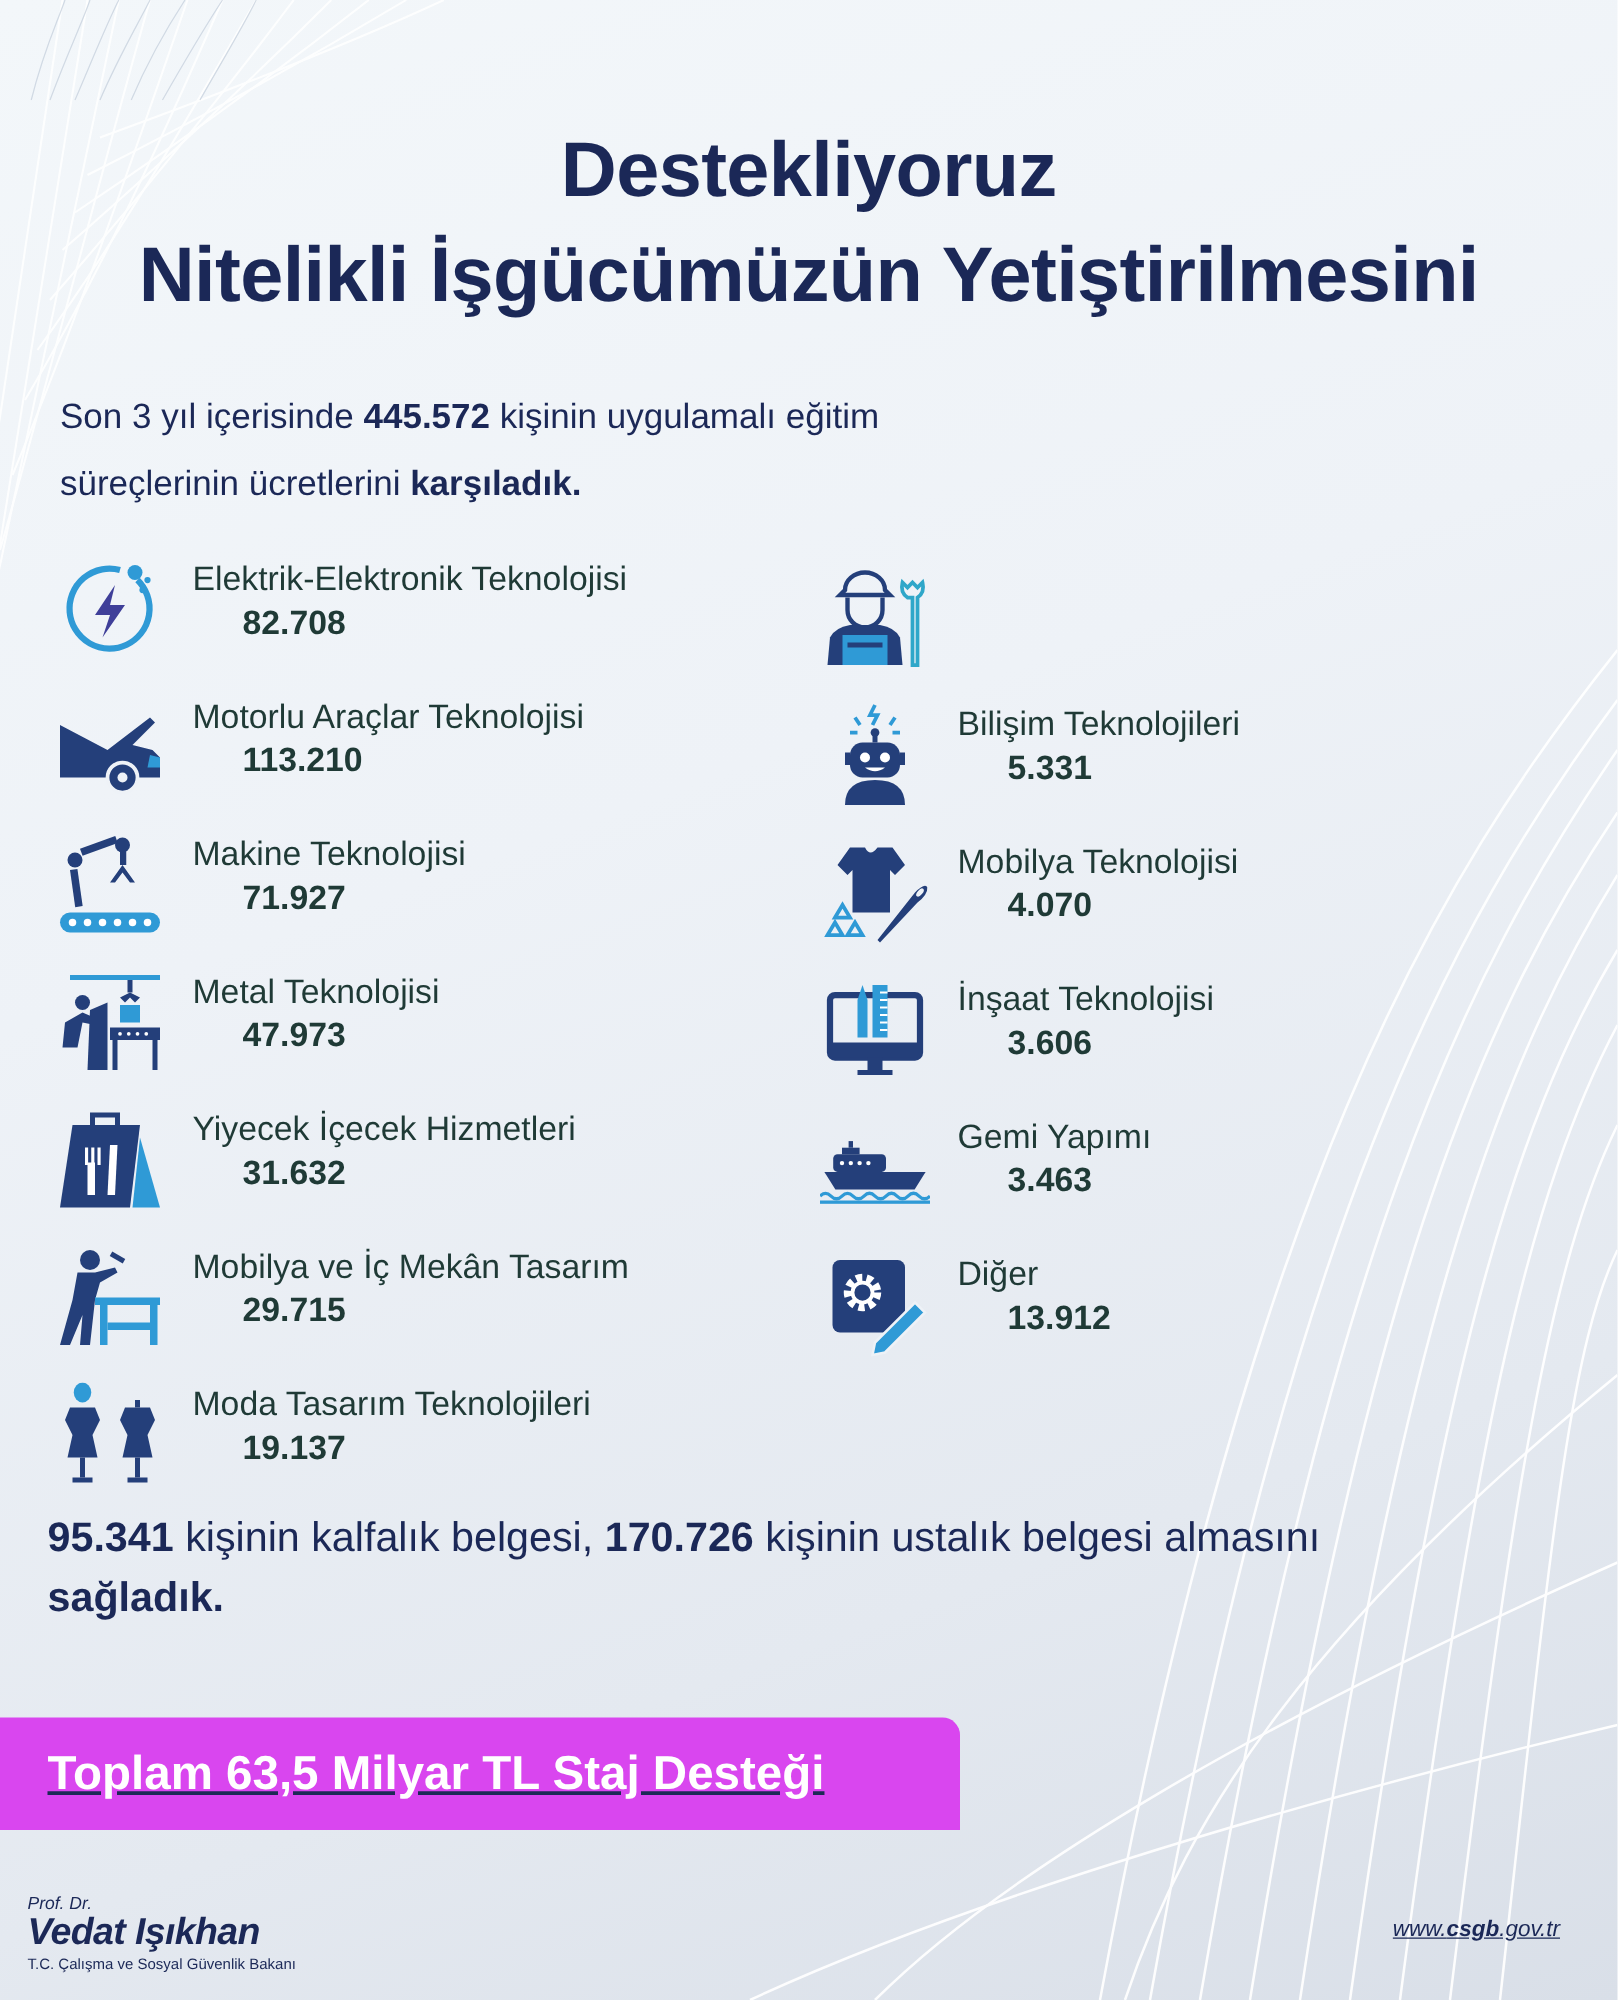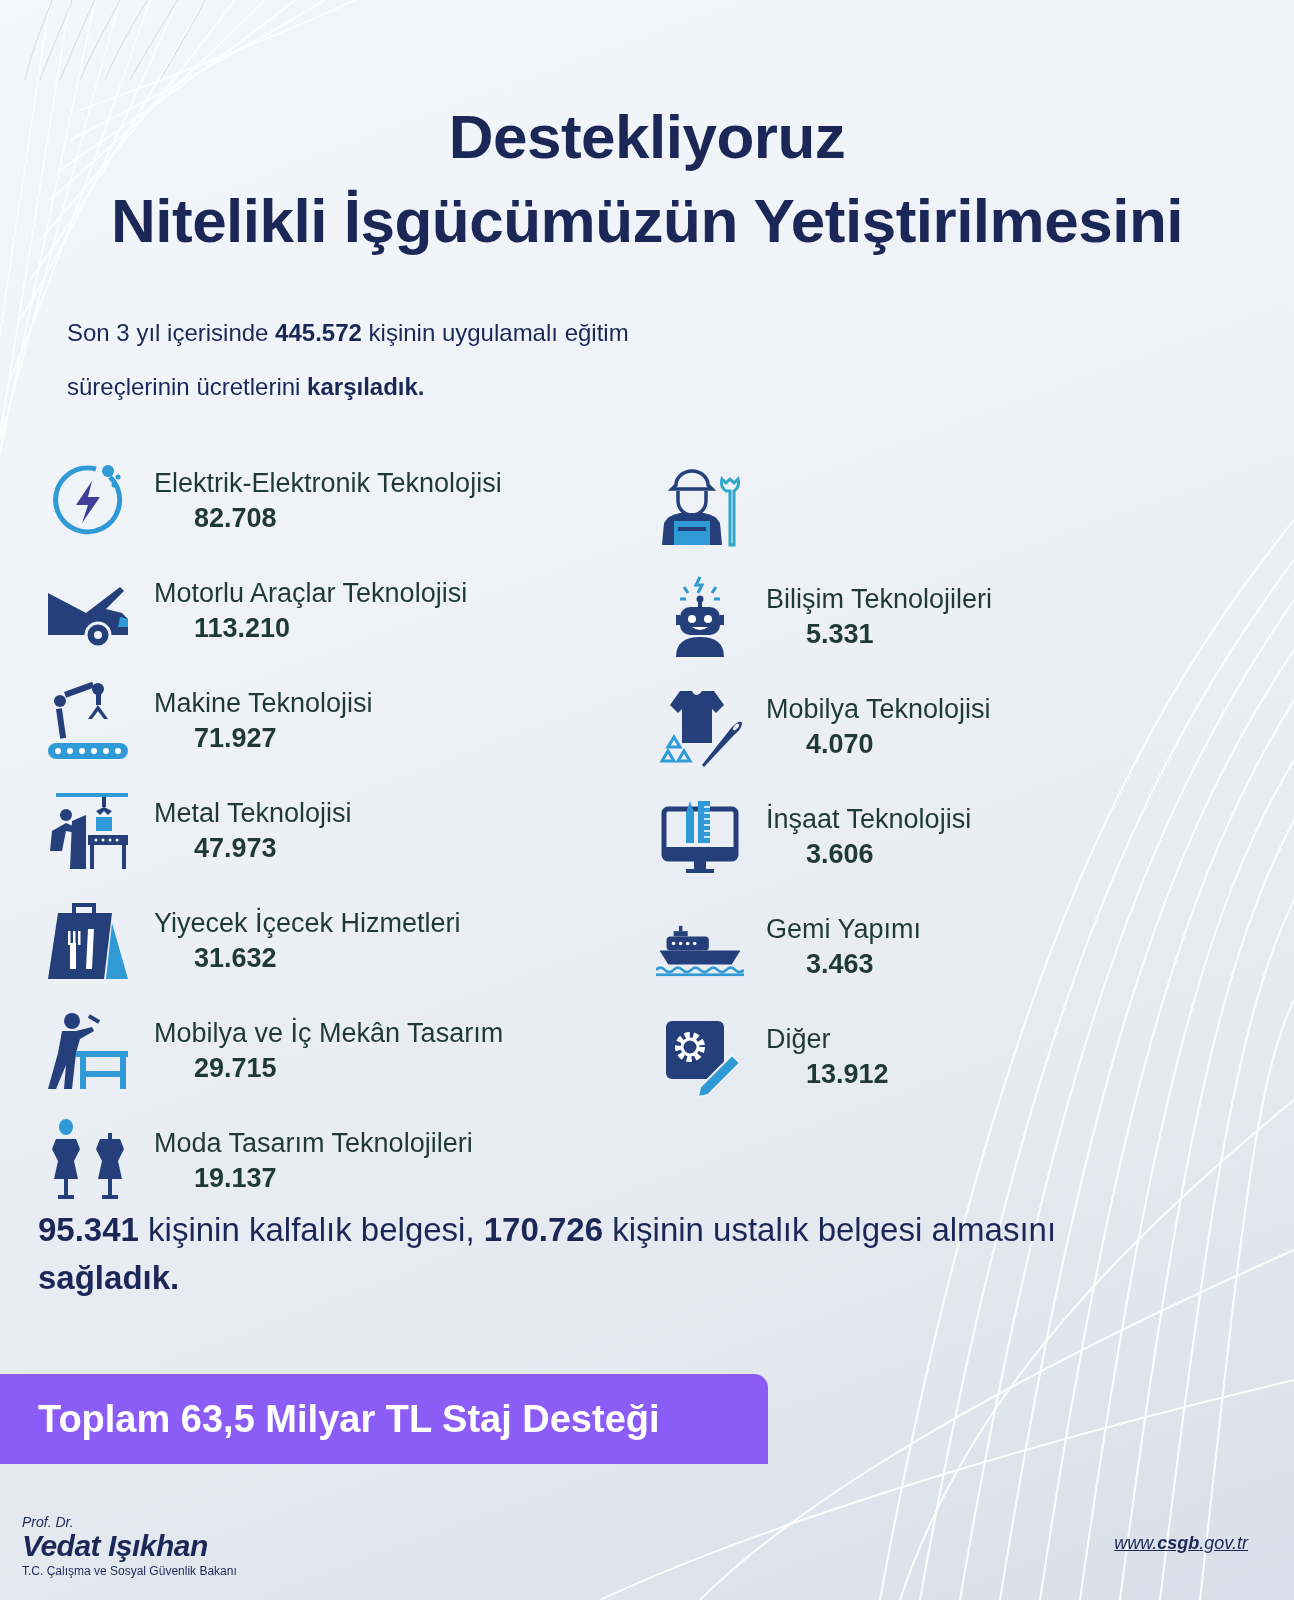--- a/index.html
+++ b/index.html
@@ -12,41 +12,41 @@
   }
   .bg-lines { position: absolute; inset: 0; width: 1294px; height: 1600px; pointer-events: none; }
   .title {
     position: absolute; left: 0; top: 95px; width: 1294px;
     text-align: center; font-weight: 900; font-size: 62px; line-height: 84px;
     color: #1b2857; letter-spacing: -0.5px;
     font-family: "Liberation Sans", "DejaVu Sans", sans-serif;
   }
   .intro {
     position: absolute; left: 48px; top: 306px; width: 1050px;
-    font-size: 24px; line-height: 54px; color: #1b2857; margin-left: 19px;
+    font-size: 28px; line-height: 54px; color: #1b2857;
   }
   .intro b, .footer-stat b { font-weight: 700; }
   .col { position: absolute; top: 446px; }
   .col-left { left: 44px; width: 600px; }
   .col-right { left: 656px; width: 640px; top: 452px; }
-  .item { display: flex; align-items: center; height: 110px; }
+  .item { display: flex; align-items: flex-start; height: 110px; }
   .col-right .item { height: 110px; }
   .icon { width: 88px; height: 84px; flex: 0 0 88px; display: flex; align-items: center; justify-content: center; margin-right: 22px; }
   .icon svg { width: 84px; height: 84px; }
   .item-text { display: flex; flex-direction: column; }
   .item-label { font-size: 27px; line-height: 34px; color: #1f3a36; }
   .item-value { font-size: 27px; line-height: 36px; font-weight: 700; color: #1f3a36; margin-left: 40px; }
   .footer-stat {
     position: absolute; left: 38px; top: 1206px; width: 1200px;
     font-size: 33px; line-height: 48px; color: #1b2857;
   }
   .banner {
     position: absolute; left: 0; top: 1374px; width: 768px; height: 90px;
-    background: #8b5cf6; border-radius: 0 14px 0 0;
-    display: flex; align-items: center; padding-left: 38px;
+    background: #d946ef; border-radius: 0 14px 0 0;
+    display: flex; align-items: center; padding-left: 38px; text-decoration: underline;
   }
   .banner-text { color: #ffffff; font-size: 38px; font-weight: 700; }
   .sig { position: absolute; left: 22px; top: 1514px; }
   .sig-title { font-size: 14px; font-style: italic; color: #1b2857; }
   .sig-name { font-size: 30px; font-weight: 900; font-style: italic; color: #1b2857; line-height: 32px; letter-spacing: -0.5px; }
   .sig-role { font-size: 12px; color: #1b2857; margin-top: 2px; }
   .site { position: absolute; right: 46px; top: 1533px; font-size: 18px; font-style: italic; color: #1b2857; text-decoration: underline; }
   .site b { font-weight: 700; }
 </style>
 </head>

